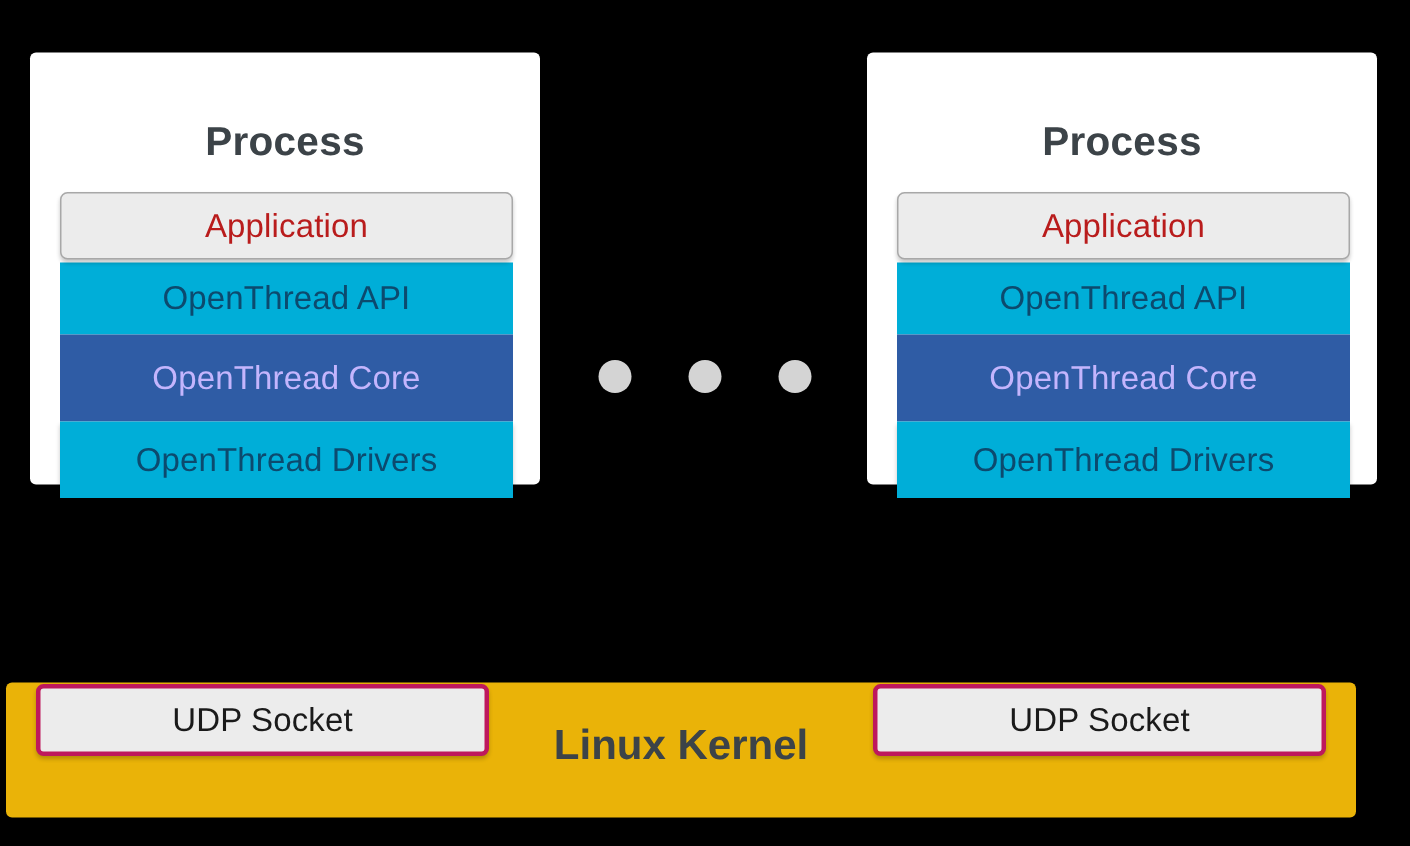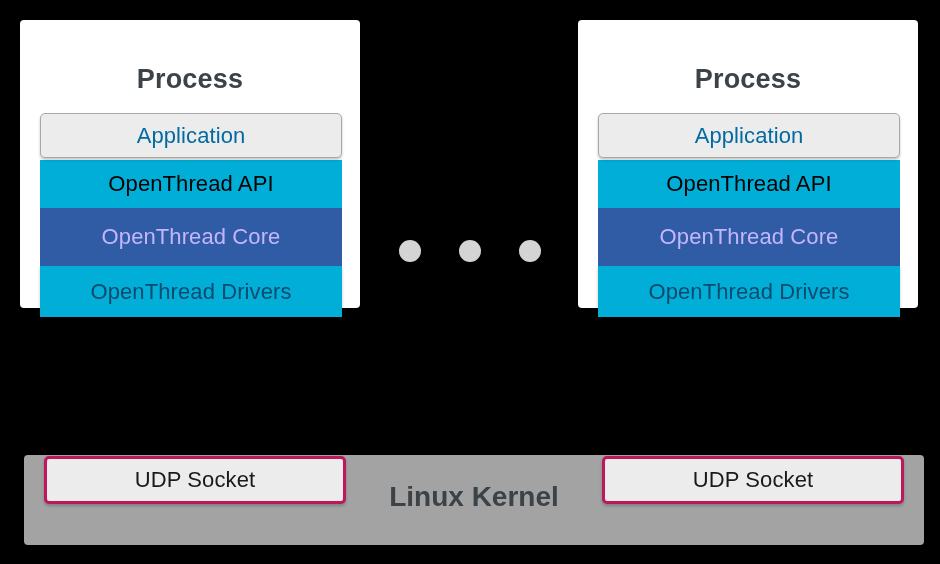--- a/index.html
+++ b/index.html
@@ -15,21 +15,21 @@
     position: relative;
     width: 940px;
     height: 564px;
     background: #000000;
     overflow: hidden;
   }
 
   
   .process-card {
     position: absolute;
-    top: 20px;
+    top: 35px;
     width: 340px;
     height: 288px;
     background: #ffffff;
     border-radius: 4px;
     box-shadow: 0 1px 3px rgba(0,0,0,0.35);
   }
   .process-card.left  { left: 20px; }
   .process-card.right { left: 578px; }
 
   .process-title {
@@ -62,29 +62,29 @@
     align-items: center;
     justify-content: center;
     letter-spacing: 0.1px;
   }
 
   .layer.application {
     height: 45px;
     background: #ececec;
     border: 1px solid #a8a8a8;
     border-radius: 5px;
-    color: #0369a1;
+    color: #b91c1c;
     box-shadow: 0 2px 3px rgba(0,0,0,0.22);
     position: relative;
     z-index: 3;
   }
   .layer.api {
     height: 48px;
     background: #00aed8;
-    color: #000000;
+    color: #0c4a6e;
     margin-top: 2px;
     position: relative;
     z-index: 2;
   }
   .layer.core {
     height: 58px;
     background: #2f5ca5;
     color: #c4b5fd;
     position: relative;
     z-index: 2;
@@ -123,25 +123,25 @@
     border-radius: 50%;
     background: #d4d4d4;
   }
   .dot.d1 { left: 0px;   }
   .dot.d2 { left: 60px;  }
   .dot.d3 { left: 120px; }
 
   
   .kernel-card {
     position: absolute;
-    left: 24px;
+    left: 4px;
     top: 455px;
     width: 900px;
     height: 90px;
-    background: #a3a3a3;
+    background: #eab308;
     border-radius: 4px;
     box-shadow: 0 1px 3px rgba(0,0,0,0.35);
   }
   .kernel-title {
     position: absolute;
     left: 0;
     top: 28px;
     width: 100%;
     text-align: center;
     font-size: 28px;

